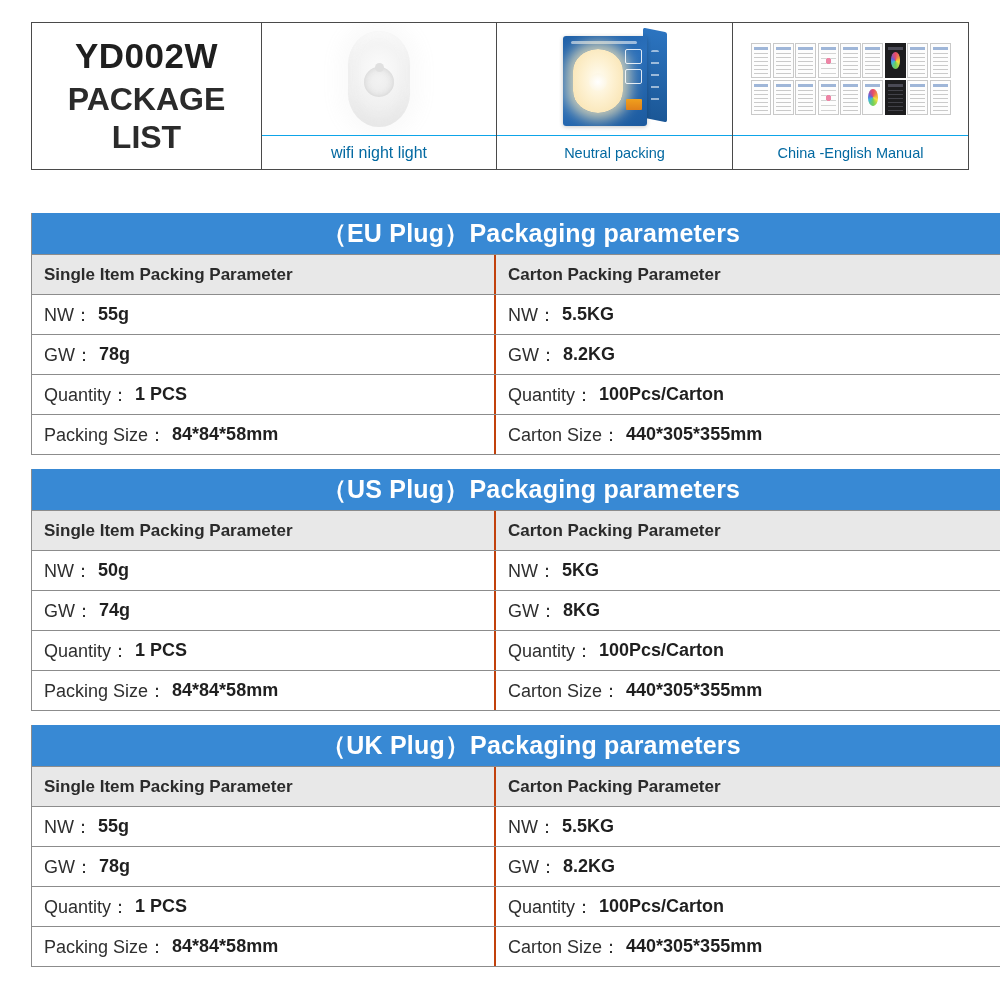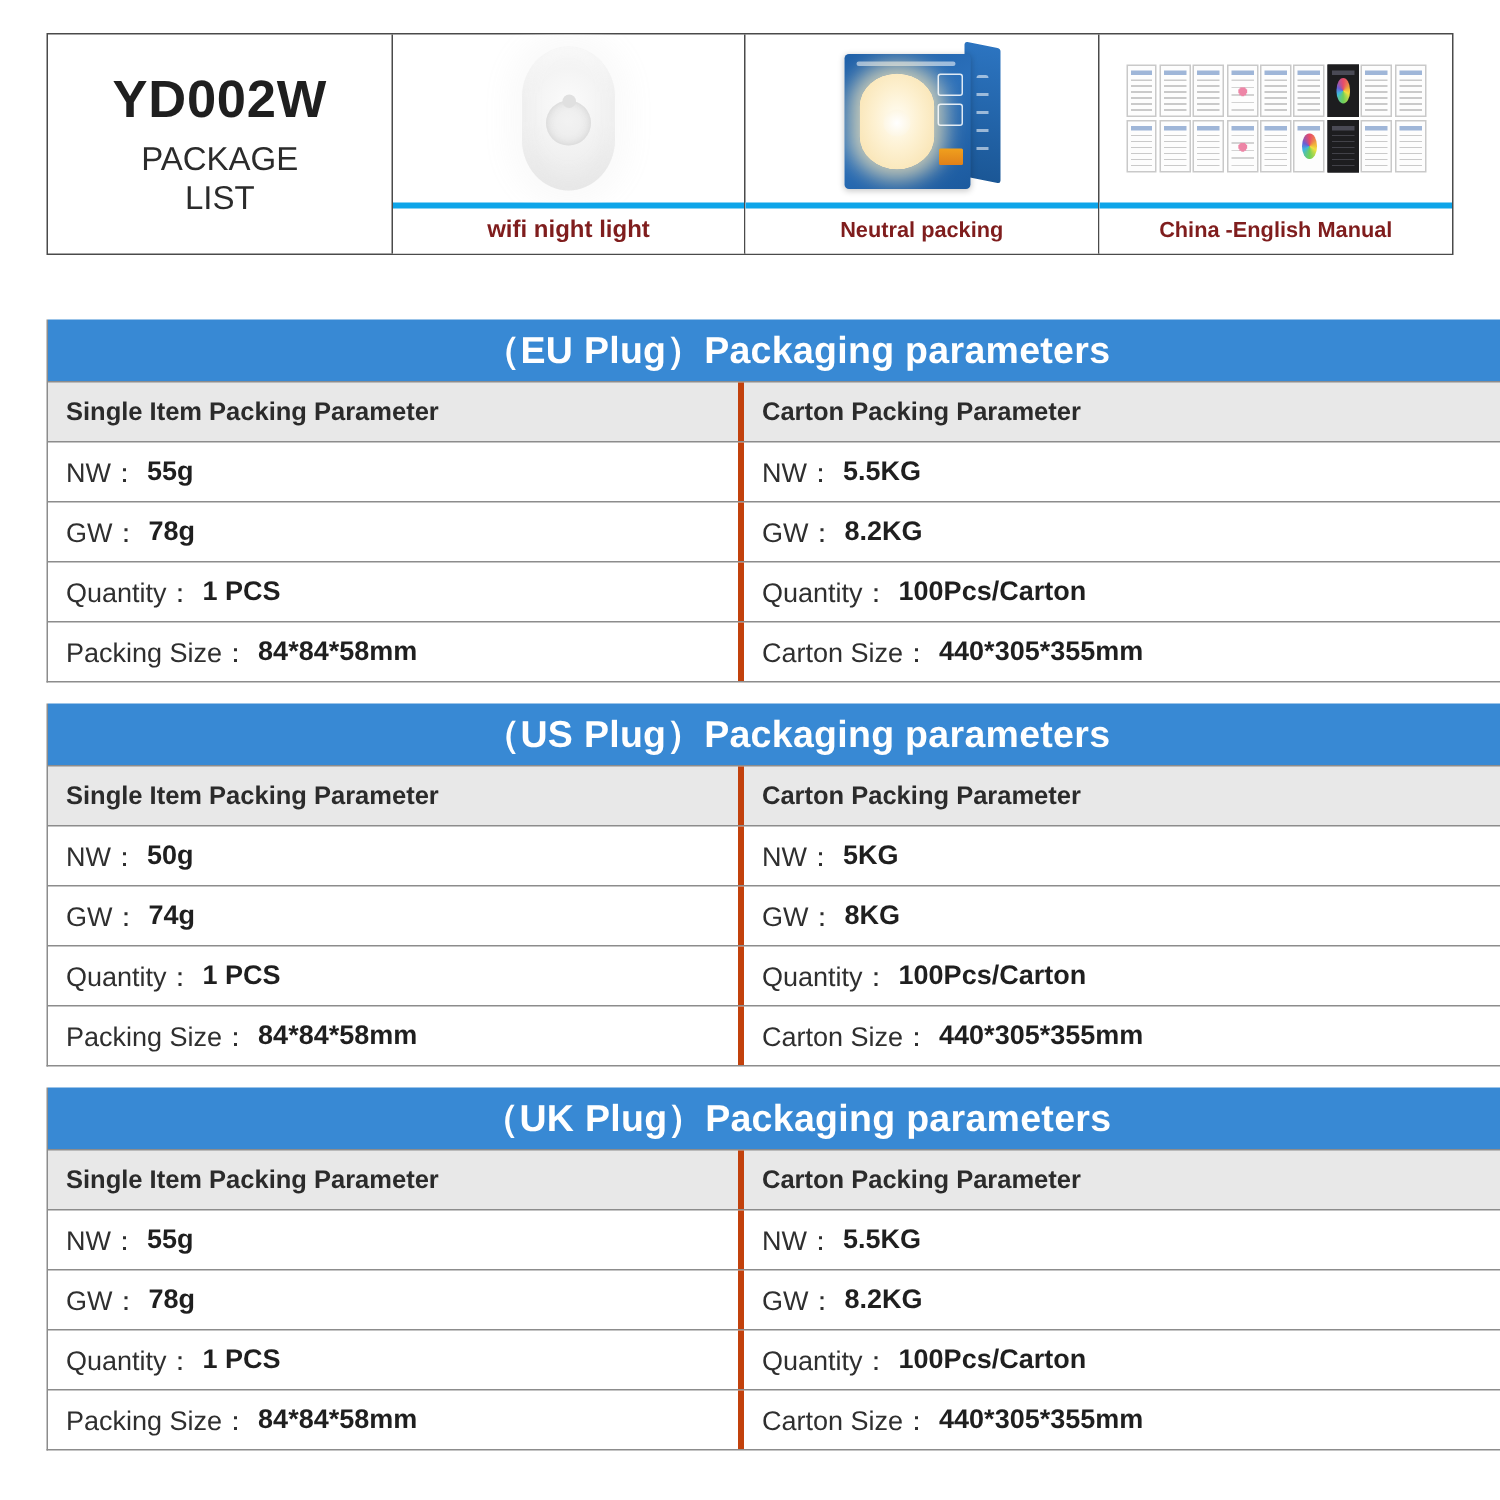--- a/index.html
+++ b/index.html
@@ -55,47 +55,46 @@
 
   .pkg-title-main {
     font-size: 35px;
     font-weight: bold;
     letter-spacing: 0.5px;
     color: #1f1f1f;
     line-height: 1.12;
     text-align: center;
   }
   .pkg-title-sub {
-    font-size: 22px;
-    font-weight: normal;
+    font-size: 32px;
+    font-weight: bold;
     color: #2b2b2b;
     line-height: 1.18;
     text-align: center;
     margin-top: 6px;
   }
 
   .pkg-img-area {
     flex: 1 1 auto;
     display: flex;
     align-items: center;
     justify-content: center;
     overflow: hidden;
     position: relative;
   }
   .pkg-caption {
     height: 34px;
-    border-top: 4px solid #0ea5e9;
+    border-top: 1px solid #0ea5e9;
     display: flex;
     align-items: center;
     justify-content: center;
     font-size: 16px;
-    color: #7f1d1d;
+    color: #0369a1;
     box-sizing: border-box;
     background: #fff;
-    font-weight: bold;
   }
   .pkg-caption.small { font-size: 14.5px; }
 
   
   .nightlight {
     width: 62px;
     height: 96px;
     border-radius: 31px / 34px;
     background:
       radial-gradient(ellipse 60% 45% at 50% 40%, #fbfbfb 0%, #f4f4f4 55%, #eeeeee 100%);
@@ -325,21 +324,21 @@
     box-sizing: border-box;
     padding: 0 12px;
     display: flex;
     align-items: center;
     height: 39px;
     font-size: 18px;
     color: #2f2f2f;
     overflow: hidden;
     white-space: nowrap;
   }
-  .pt-cell.left  { width: 464px; border-right: 4px solid #c2410c; }
+  .pt-cell.left  { width: 464px; border-right: 2px solid #c2410c; }
   .pt-cell.right { width: 472px; }
   .pt-row.subhead { background: #e8e8e8; }
   .pt-row.subhead .pt-cell {
     font-weight: bold;
     font-size: 17px;
     color: #2b2b2b;
   }
   .pt-label { font-weight: normal; }
   .pt-value { font-weight: bold; color: #1f1f1f; margin-left: 6px; }
 </style>

